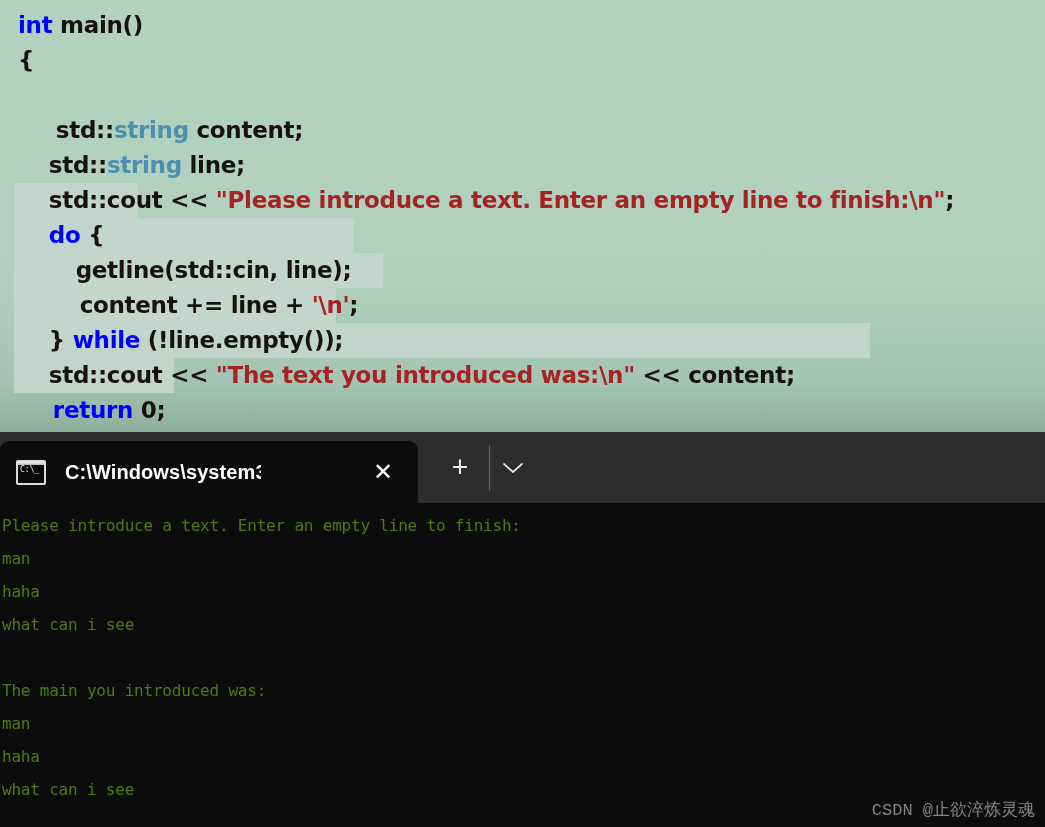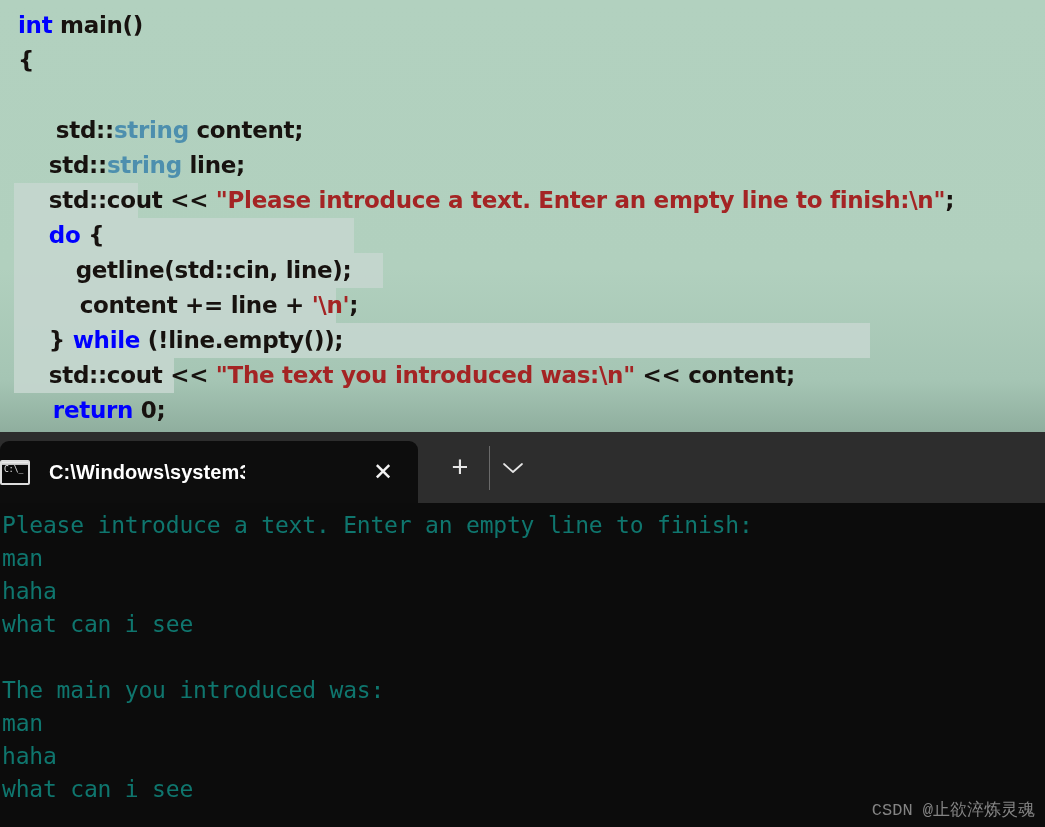--- a/index.html
+++ b/index.html
@@ -76,21 +76,21 @@
     width: 418px;
     height: 62px;
     background: #0d0d0d;
     border-top-left-radius: 9px;
     border-top-right-radius: 9px;
     display: flex;
     align-items: center;
   }
 
   #tab-icon {
-    margin-left: 0;
+    margin-left: 16px;
     width: 30px; height: 25px;
     flex: 0 0 auto;
     position: relative;
     background: #dcdcdc;
     border-radius: 2px;
     padding: 2px;
   }
   #tab-icon .scr {
     position: absolute;
     left: 2px; top: 5px; right: 2px; bottom: 2px;
@@ -170,23 +170,23 @@
   #console {
     position: relative;
     width: 1045px;
     height: 324px;
     background: #0c0c0c;
     padding: 6px 0 0 2px;
   }
 
   .term-line {
     font-family: "DejaVu Sans Mono", monospace;
-    font-size: 23px;
+    font-size: 16px;
     line-height: 33px;
-    color: #0f766e;
+    color: #4d7c0f;
     white-space: pre;
     height: 33px;
     letter-spacing: -0.2px;
   }
 
   #watermark {
     position: absolute;
     right: 10px;
     bottom: 6px;
     color: #9a9a9a;

